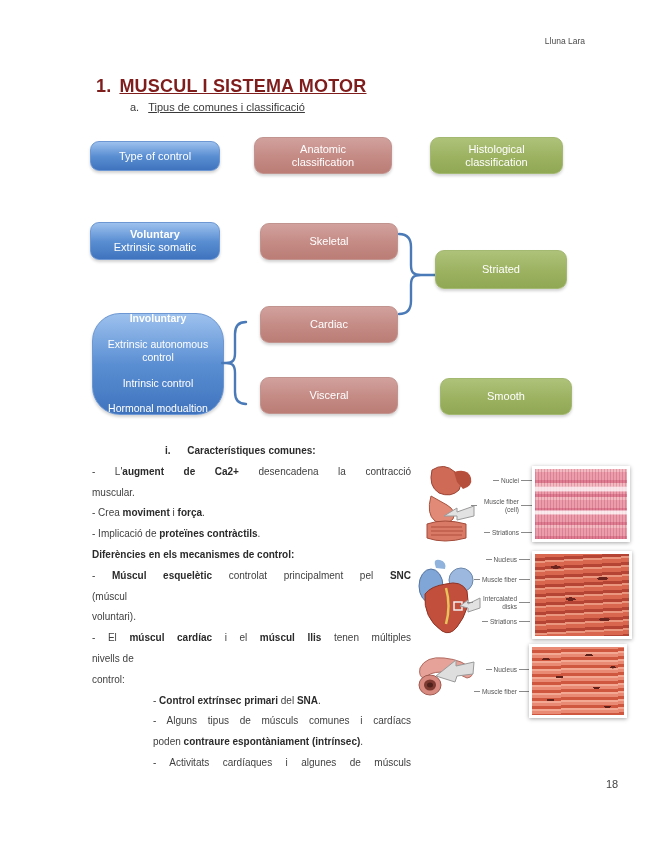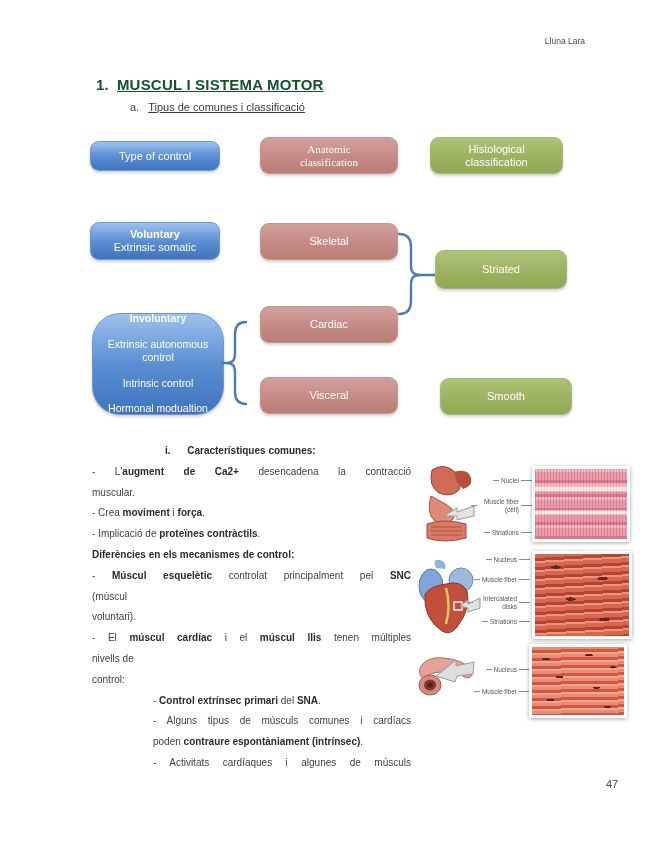--- a/index.html
+++ b/index.html
@@ -1,21 +1,21 @@
 <!DOCTYPE html>
 <html><head>
 <meta charset="utf-8">
 <style>
   html,body{margin:0;padding:0;background:#888;}
   .page{position:relative;width:655px;height:848px;background:#ffffff;margin:0 auto;
         font-family:"Liberation Sans","DejaVu Sans",sans-serif;overflow:hidden;}
 
   
   .author{position:absolute;top:36px;right:70px;font-size:8.5px;color:#4a4a4a;}
-  .title-row{position:absolute;left:96px;top:76px;font-size:15px;font-weight:bold;color:#14532d;letter-spacing:.2px;}
+  .title-row{position:absolute;left:96px;top:76px;font-size:18px;font-weight:bold;color:#7f1d1d;letter-spacing:.2px;}
   .title-row .num{margin-right:8px;}
   .title-row .u{text-decoration:underline;}
   .subtitle-row{position:absolute;left:130px;top:101px;font-size:11px;color:#3a3a3a;}
   .subtitle-row .num{margin-right:9px;}
   .subtitle-row .u{text-decoration:underline;}
   .page-num{position:absolute;left:606px;top:778px;font-size:11px;color:#444;}
 
   
   .dbox{position:absolute;border-radius:9px;color:#fff;display:flex;flex-direction:column;
         align-items:center;justify-content:center;text-align:center;font-size:11px;line-height:13px;
@@ -77,21 +77,21 @@
   <div class="title-row">
     <span class="num">1.</span><span class="u">MUSCUL I SISTEMA MOTOR</span>
   </div>
   <div class="subtitle-row">
     <span class="num">a.</span><span class="u">Tipus de comunes i classificació</span>
   </div>
 
   <div class="dbox blue" style="left:90px;top:141px;width:128px;height:28px;">
     <span>Type of control</span>
   </div>
-  <div class="dbox pink" style="left:260px;top:137px;width:136px;height:35px;font-family:Liberation Serif, serif;">
+  <div class="dbox pink" style="left:254px;top:137px;width:136px;height:35px;">
     <span style="width:92px;">Anatomic classification</span>
   </div>
   <div class="dbox green" style="left:430px;top:137px;width:131px;height:35px;justify-content:center;">
     <span style="width:92px;">Histological classification</span>
   </div>
 
   <div class="dbox blue" style="left:90px;top:222px;width:128px;height:36px;">
     <span class="bold">Voluntary</span>
     <span>Extrinsic somatic</span>
   </div>
@@ -203,14 +203,14 @@
   <div class="fig-label" style="left:458px;top:666px;width:72px;">
     <span class="txt">Nucleus</span>
   </div>
   <div class="fig-label" style="left:458px;top:688px;width:72px;">
     <span class="txt">Muscle fiber</span>
   </div>
   <div class="micro" style="left:529px;top:644px;width:92px;height:68px;">
     <div class="ph ph-smooth"></div>
   </div>
 
-  <div class="page-num">47</div>
+  <div class="page-num">18</div>
 </div>
 
 </body></html>

